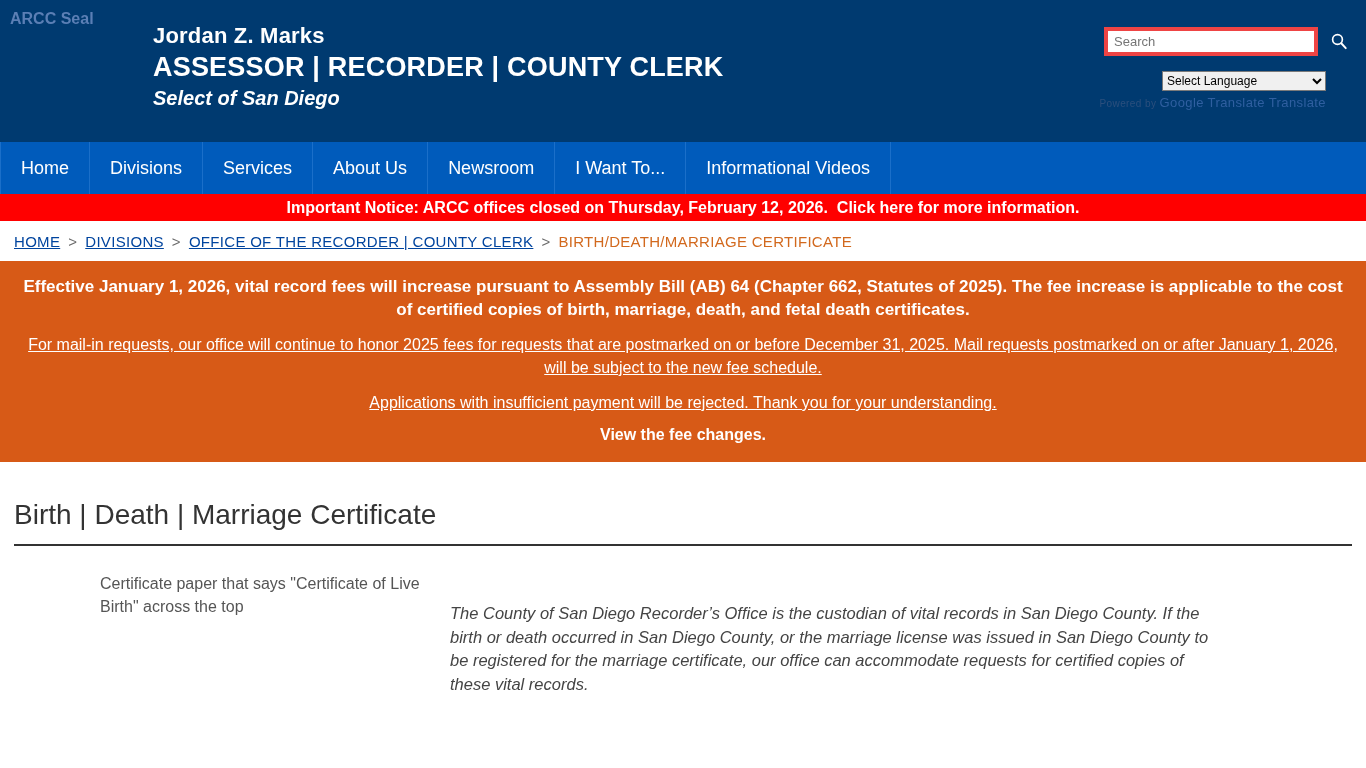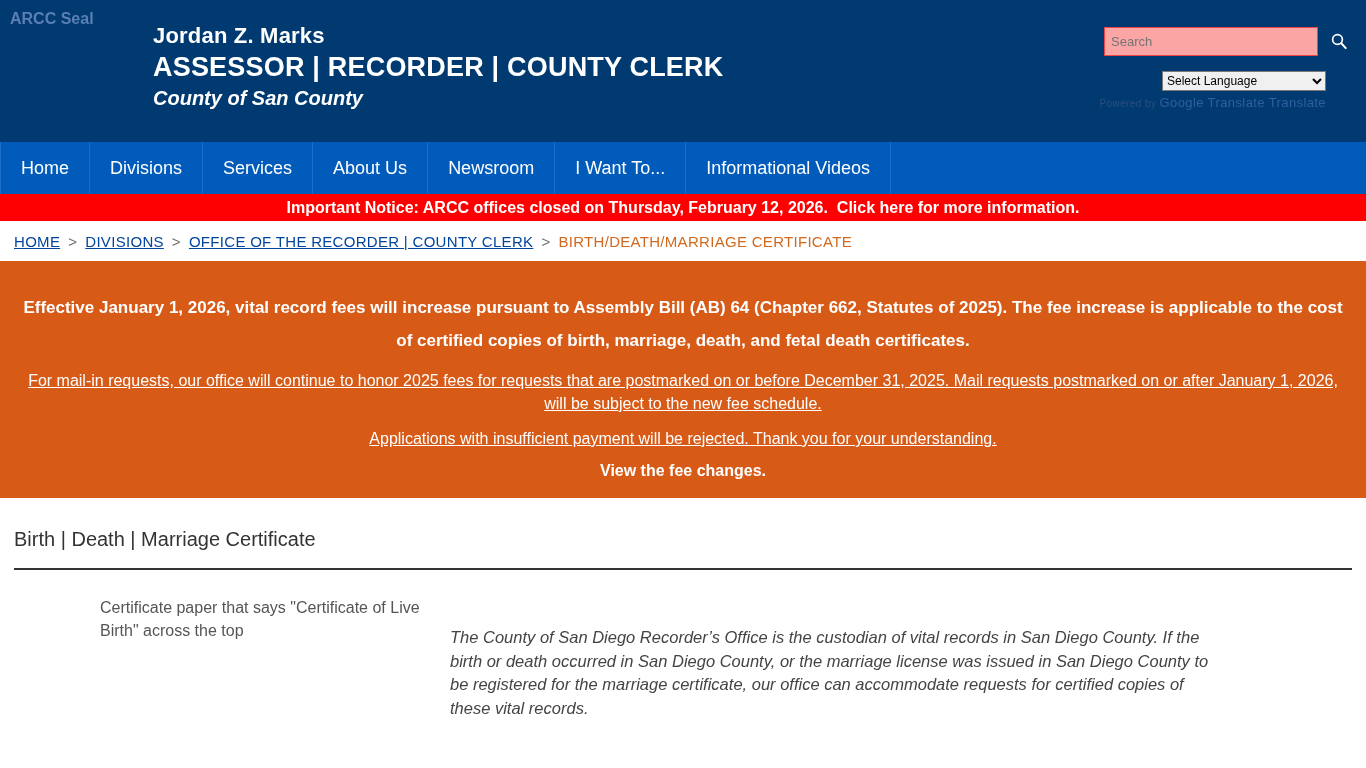--- a/index.html
+++ b/index.html
@@ -50,22 +50,22 @@
   }
   .search-wrap {
     position: absolute;
     right: 12px; top: 26px;
     display: flex;
     align-items: center;
   }
   .search-input {
     width: 214px;
     height: 29px;
-    border: 1px solid #ef4444;
-    background: #fca5a5;
+    border: 4px solid #ef4444;
+    background: #ffffff;
     font-size: 13px;
     color: #555;
     padding: 2px 6px;
     font-family: "Liberation Sans", sans-serif;
   }
   .search-icon-btn {
     width: 30px; height: 30px;
     margin-left: 6px;
     background: transparent;
     border: none;
@@ -158,46 +158,46 @@
   
   .notice {
     background: #d75a17;
     color: #ffffff;
     padding: 14px 16px 18px 16px;
     text-align: center;
   }
   .notice-bold {
     font-size: 17px;
     font-weight: bold;
-    line-height: 33px;
-    margin: 16px 0 12px 0;
+    line-height: 23px;
+    margin: 0 0 12px 0;
   }
   .notice-p {
     font-size: 16px;
     line-height: 23px;
     margin: 0 0 12px 0;
     text-decoration: underline;
   }
   .notice-link {
     font-size: 16px;
     font-weight: bold;
     color: #ffffff;
     text-decoration: none;
     cursor: pointer;
   }
 
   
   .page-title-wrap {
     padding: 18px 14px 8px 14px;
   }
   .page-title {
-    font-size: 20px;
+    font-size: 28px;
     color: #333333;
     font-weight: normal;
-    margin: 4px 0 10px 0;
+    margin: 16px 0 10px 0;
     line-height: 38px;
   }
   .title-rule {
     border-bottom: 2px solid #333333;
     margin: 0 0 0 0;
   }
 
   
   .content {
     display: flex;
@@ -222,21 +222,21 @@
 </style>
 </head>
 <body>
 
 <div class="header">
   <div class="seal-alt">ARCC Seal</div>
 
   <div class="title-block">
     <div class="title-name">Jordan Z. Marks</div>
     <div class="title-roles">ASSESSOR | RECORDER | COUNTY CLERK</div>
-    <div class="title-county">County of San County</div>
+    <div class="title-county">Select of San Diego</div>
   </div>
 
   <div class="search-wrap">
     <input class="search-input" type="text" placeholder="Search" style="">
     <button class="search-icon-btn">
       <svg width="22" height="22" viewBox="0 0 24 24">
         <circle cx="10" cy="10" r="6.5" fill="none" stroke="#ffffff" stroke-width="2.2"></circle>
         <line x1="15" y1="15" x2="21" y2="21.5" stroke="#ffffff" stroke-width="2.6" stroke-linecap="round"></line>
       </svg>
     </button>

